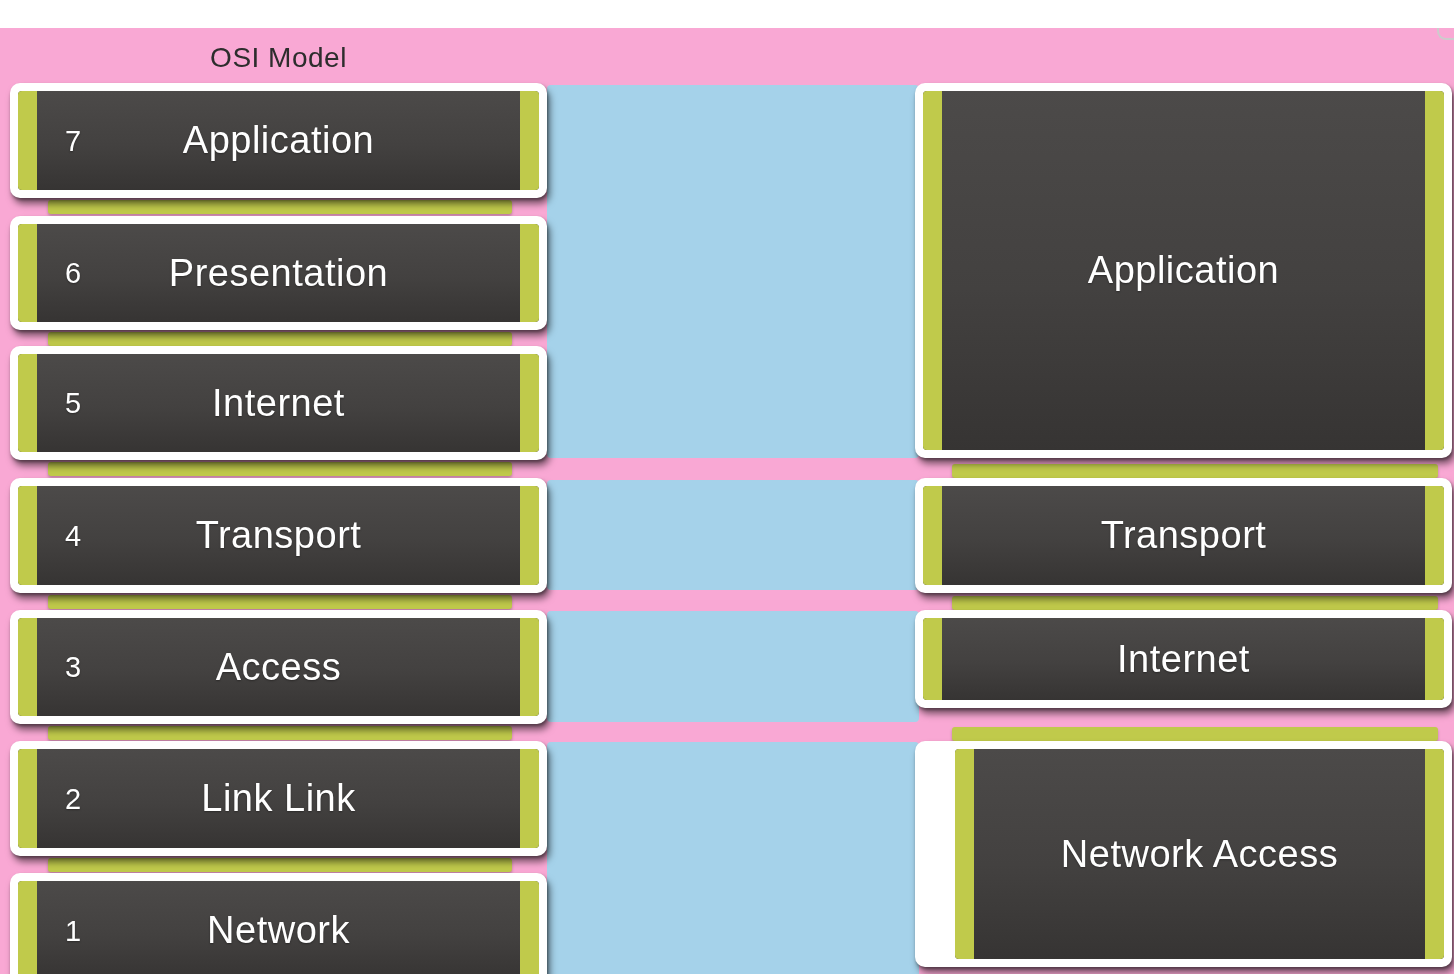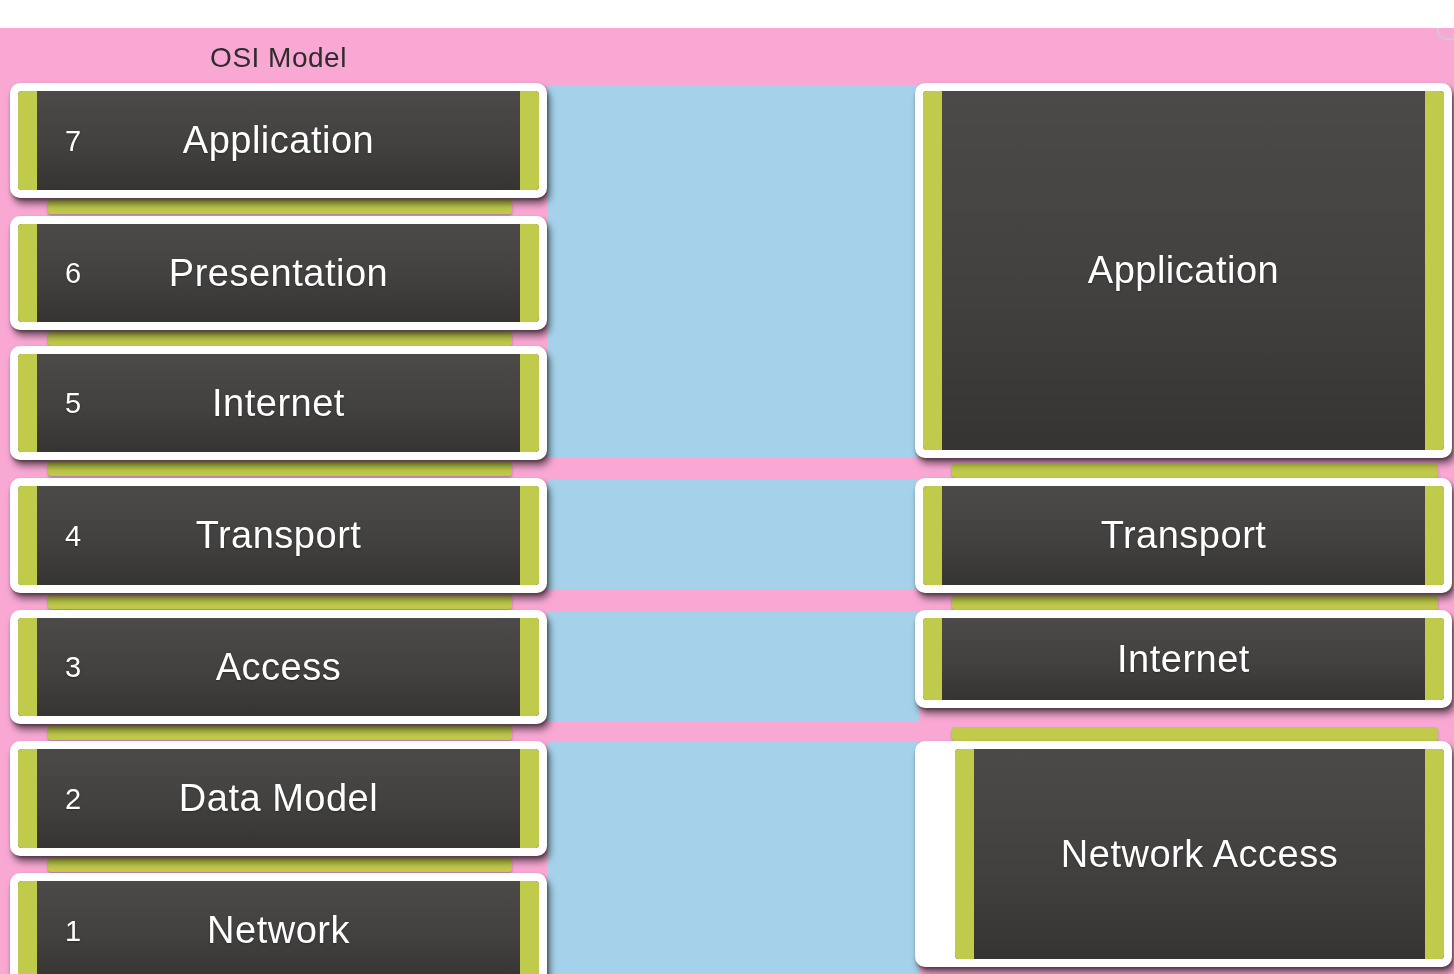--- a/index.html
+++ b/index.html
@@ -189,21 +189,21 @@
   </div>
   <div class="layer-box osi-box r3">
     <div class="layer-inner">
       <span class="layer-num">3</span>
       <span class="layer-label">Access</span>
     </div>
   </div>
   <div class="layer-box osi-box r2">
     <div class="layer-inner">
       <span class="layer-num">2</span>
-      <span class="layer-label">Data Model</span>
+      <span class="layer-label">Link Link</span>
     </div>
   </div>
   <div class="layer-box osi-box r1">
     <div class="layer-inner">
       <span class="layer-num">1</span>
       <span class="layer-label">Network</span>
     </div>
   </div>
 
   <div class="layer-box tcpip-box ta">

